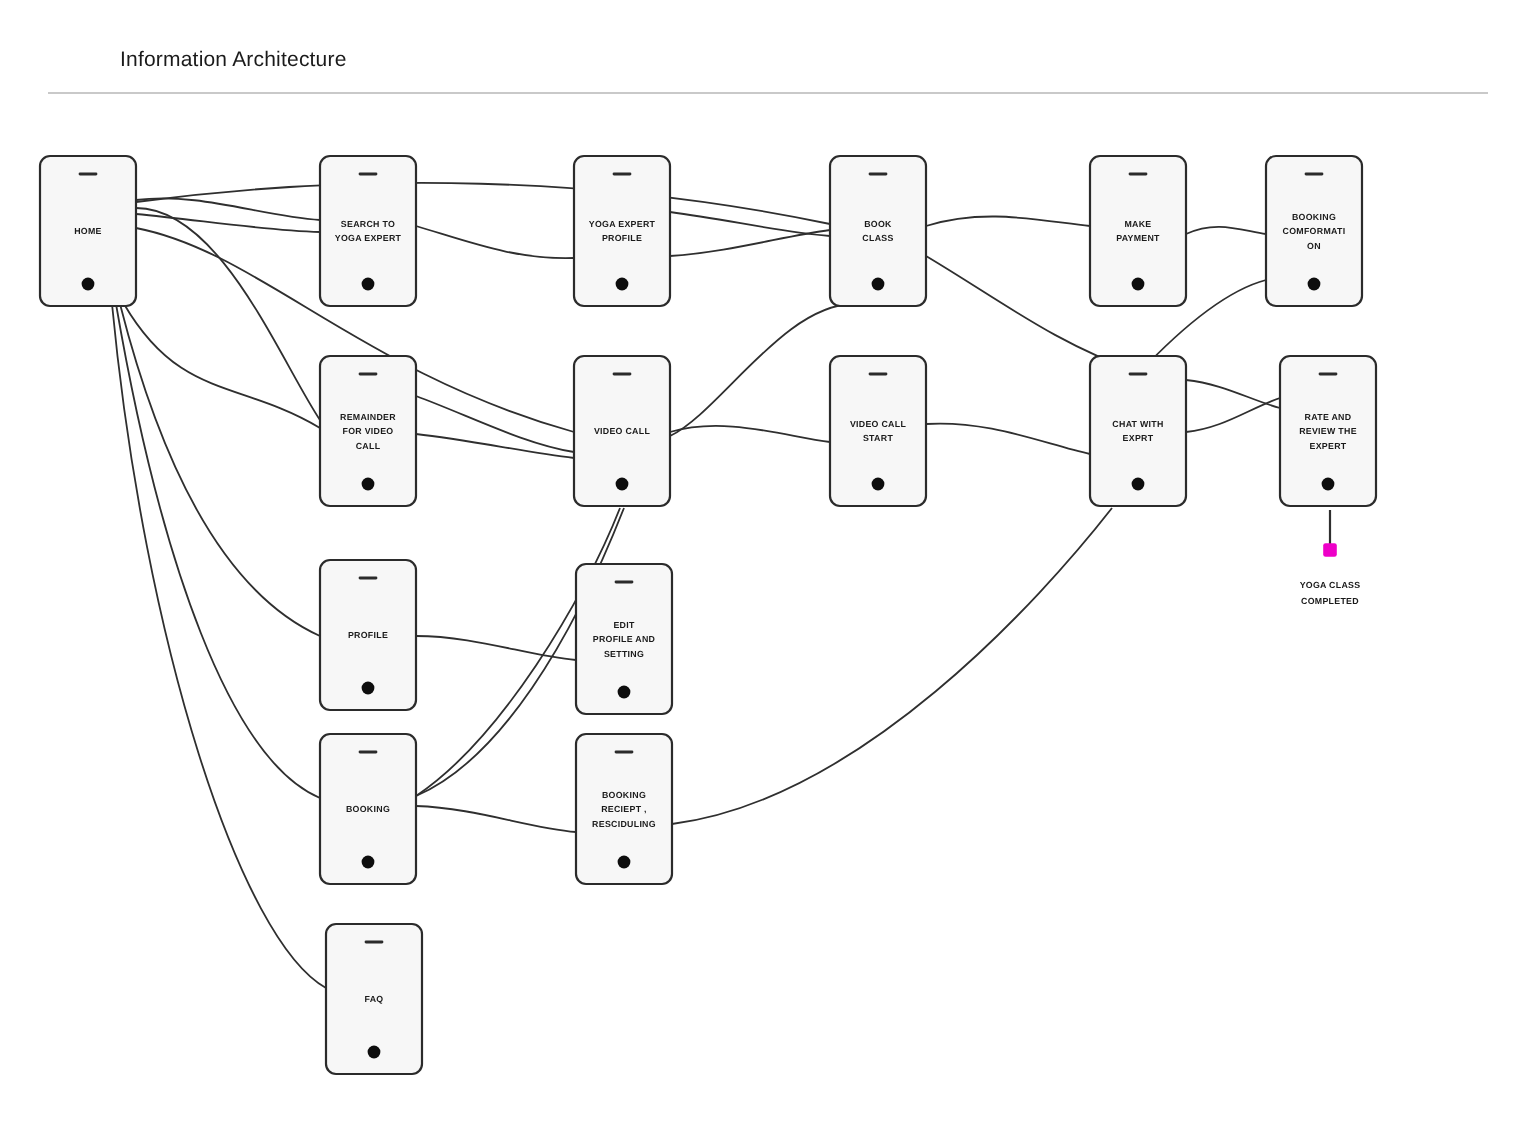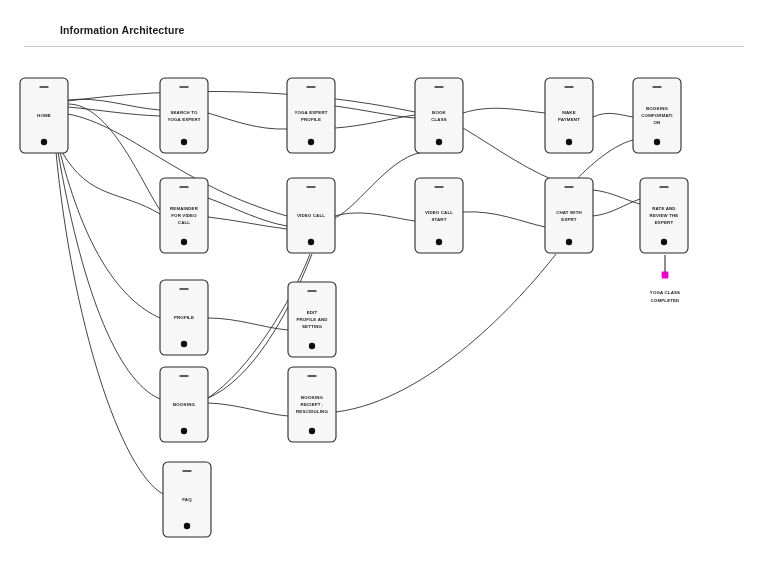--- a/index.html
+++ b/index.html
@@ -13,21 +13,21 @@
     font-family: "Liberation Sans", sans-serif;
     color: #1c1c1c;
     overflow: hidden;
     position: relative;
   }
   #page-title {
     position: absolute;
     left: 24px;
     top: 24px;
     font-size: 10.5px;
-    font-weight: bold;
+    font-weight: normal;
     letter-spacing: 0.1px;
     color: #1b1b1b;
     padding-left: 36px;
   }
   #title-rule {
     position: absolute;
     left: 24px;
     top: 46px;
     width: 720px;
     height: 1px;

